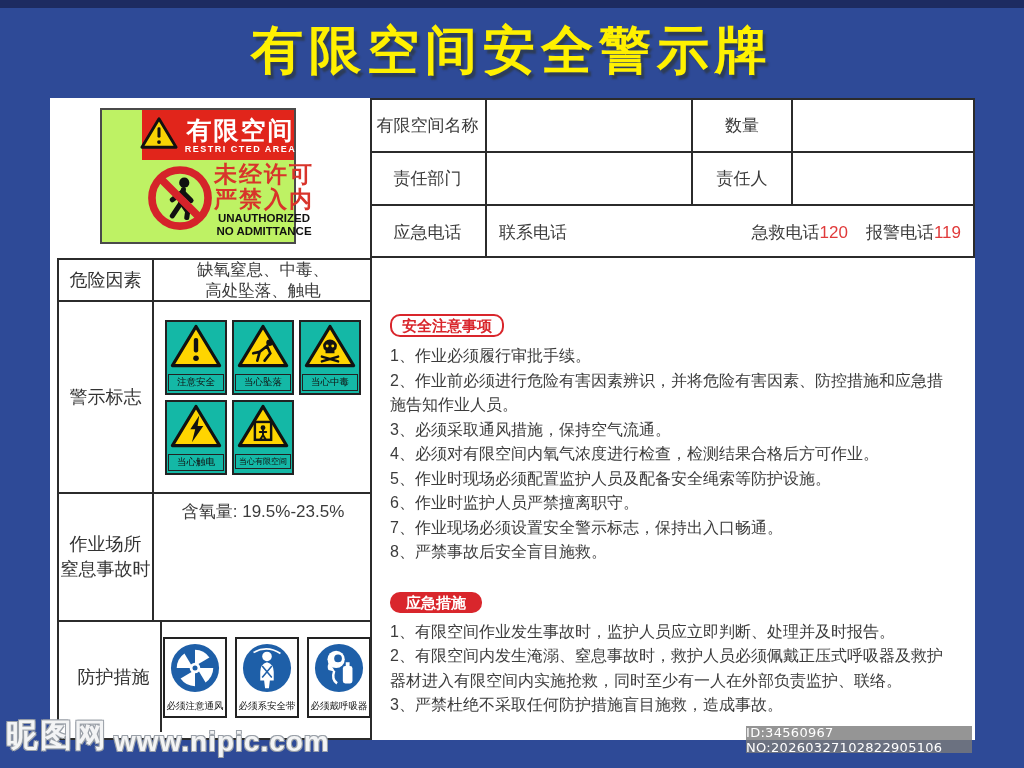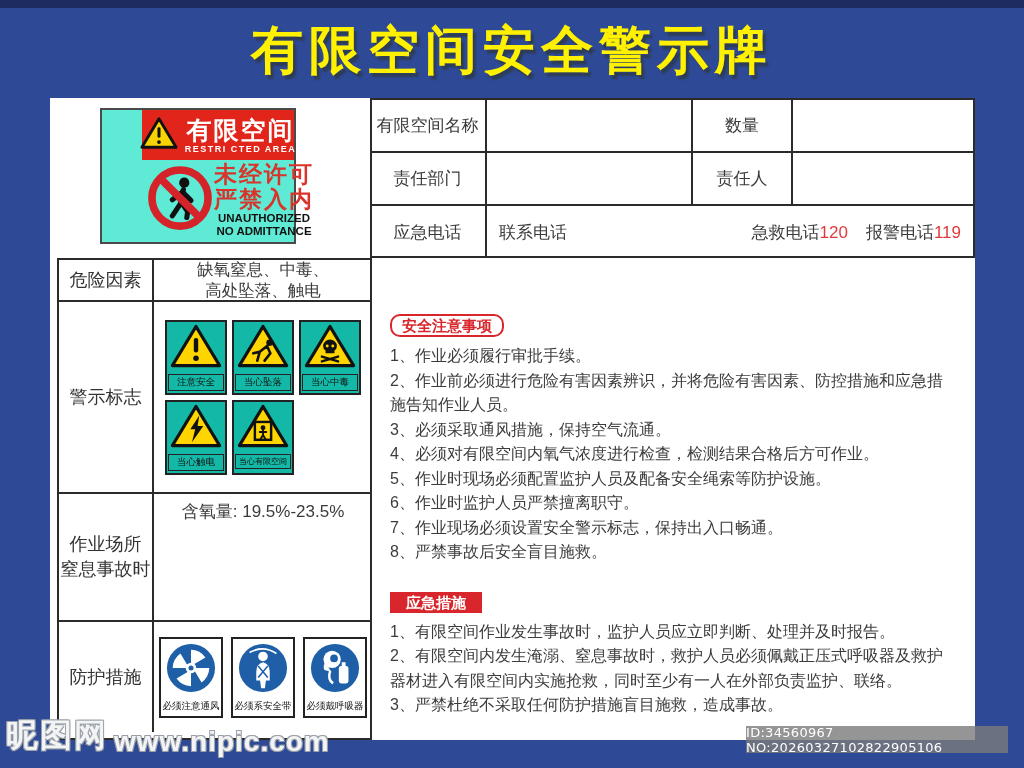--- a/index.html
+++ b/index.html
@@ -14,21 +14,21 @@
   .top-strip { position: absolute; left:0; top:0; width:1024px; height:8px; background:#1d2b61; }
   .main-title {
     position: absolute; left:0; top:16px; width:1024px;
     text-align:center; font-size:52px; font-weight:900; letter-spacing:6px;
     color:#FFF100; text-shadow: 3px 4px 2px rgba(45,45,10,0.45);
   }
   .panel { position:absolute; left:50px; top:98px; width:925px; height:642px; background:#fff; }
   .vline-main { position:absolute; left:320px; top:0; width:2px; height:642px; background:#2b2b2b; }
 
   
-  .sign-box { position:absolute; left:50px; top:10px; width:196px; height:136px; border:2px solid #4a4a4a; background:#5eead4;padding-left:40px; }
+  .sign-box { position:absolute; left:50px; top:10px; width:196px; height:136px; border:2px solid #4a4a4a; background:#bef264;padding-left:40px; }
   .sign-head { height:50px; background:#E1251B; display:flex; align-items:center; justify-content:center; gap:7px; }
   .sign-head-txt { display:flex; flex-direction:column; align-items:center; }
   .sign-cn { color:#fff; font-size:25px; font-weight:900; letter-spacing:2px; line-height:27px; white-space:nowrap; }
   .sign-en { color:#fff; font-size:9px; font-weight:bold; letter-spacing:1.5px; line-height:10px; white-space:nowrap; }
   .sign-body { height:80px; display:flex; align-items:center; padding:0 4px; }
   .sign-body-txt { flex:1; display:flex; flex-direction:column; align-items:center;text-align:right; }
   .noentry-cn { color:#D8342B; font-size:23px; font-weight:900; line-height:25px; letter-spacing:2px; white-space:nowrap; }
   .noentry-en { color:#111; font-size:11.5px; font-weight:900; line-height:13px; white-space:nowrap; }
 
   
@@ -48,21 +48,21 @@
   .left-grid { position:absolute; left:7px; top:160px; width:315px; height:482px;
     border-left:2px solid #2b2b2b; border-top:2px solid #2b2b2b; border-bottom:2px solid #2b2b2b; }
   .lg-row { display:flex; }
   .lg-row + .lg-row { border-top:2px solid #2b2b2b; }
   .lg-label { width:95px; border-right:2px solid #2b2b2b; display:flex; flex-direction:column;
     align-items:center; justify-content:center; font-size:18px; color:#333; line-height:25px; }
   .lg-content { flex:1; display:flex; align-items:center; justify-content:center; }
   .row-hazard { height:40px; }
   .row-warning { height:192px; }
   .row-conc { height:128px; }
-  .row-prot { height:112px; }
+  .row-prot { height:112px;padding-left:8px; }
   .hazard-lines { text-align:center; font-size:16.5px; line-height:21px; color:#3b3b3b; }
   .conc-content { align-items:flex-start; padding-top:6px; font-size:17px; color:#3b3b3b;border-radius:13px; }
 
   
   .warn-grid { display:grid; grid-template-columns:repeat(3,62px); gap:5px; }
   .warn-card { width:62px; background:#14b8a6; border:2px solid #222; padding:2px 1px 2px;
     display:flex; flex-direction:column; align-items:center; }
   .warn-label { width:56px; border:1.5px solid #222; font-size:9.5px; color:#111; text-align:center;
     padding:1px 0; margin-top:2px; white-space:nowrap; overflow:hidden; }
   .warn-label.small { font-size:8px; }
@@ -72,30 +72,30 @@
   .prot-card { width:64px; border:2px solid #222; background:#fff; padding:4px 2px 3px;
     display:flex; flex-direction:column; align-items:center; }
   .prot-label { font-size:9.5px; color:#111; margin-top:3px; white-space:nowrap; }
 
   
   .right-text { position:absolute; left:322px; top:160px; width:603px; height:482px;
     padding:56px 18px 0 18px; font-size:16px; line-height:24.5px; color:#3c3c3c; }
   .badge-outline { display:inline-block; border:2px solid #D9262C; color:#D9262C; font-weight:bold;
     font-size:15px; line-height:19px; border-radius:10px; padding:0 10px; margin-bottom:7px; }
   .badge-solid { display:inline-block; background:#D9262C; color:#fff; font-weight:bold;
-    font-size:15px; line-height:21px; border-radius:0; padding:0 16px; margin-top:27px; margin-bottom:7px; }
+    font-size:15px; line-height:21px; border-radius:10px; padding:0 16px; margin-top:27px; margin-bottom:7px; }
   .notice-item { }
 
   
   .watermark { position:absolute; left:6px; top:714px; display:flex; align-items:flex-end; gap:6px;
     font-weight:900; color:rgba(255,255,255,0.88);
     text-shadow: 1px 1px 0 #9aa0a8, -1px -1px 0 #9aa0a8, 1px -1px 0 #9aa0a8, -1px 1px 0 #9aa0a8; }
   .wm-cn { font-size:32px; letter-spacing:2px; }
   .wm-url { font-size:28px; letter-spacing:1px; }
-  .id-bar { position:absolute; left:746px; top:726px; width:262px; height:27px;
+  .id-bar { position:absolute; left:746px; top:726px; width:226px; height:27px;
     background:rgba(122,122,122,0.8); color:#fff; font-size:13px;
     display:flex; align-items:center; justify-content:center; letter-spacing:0.3px;
     font-family:"DejaVu Sans", sans-serif; }
 </style>
 </head>
 <body>
 
 <div class="top-strip"></div>
 
 <div class="main-title">有限空间安全警示牌</div>

